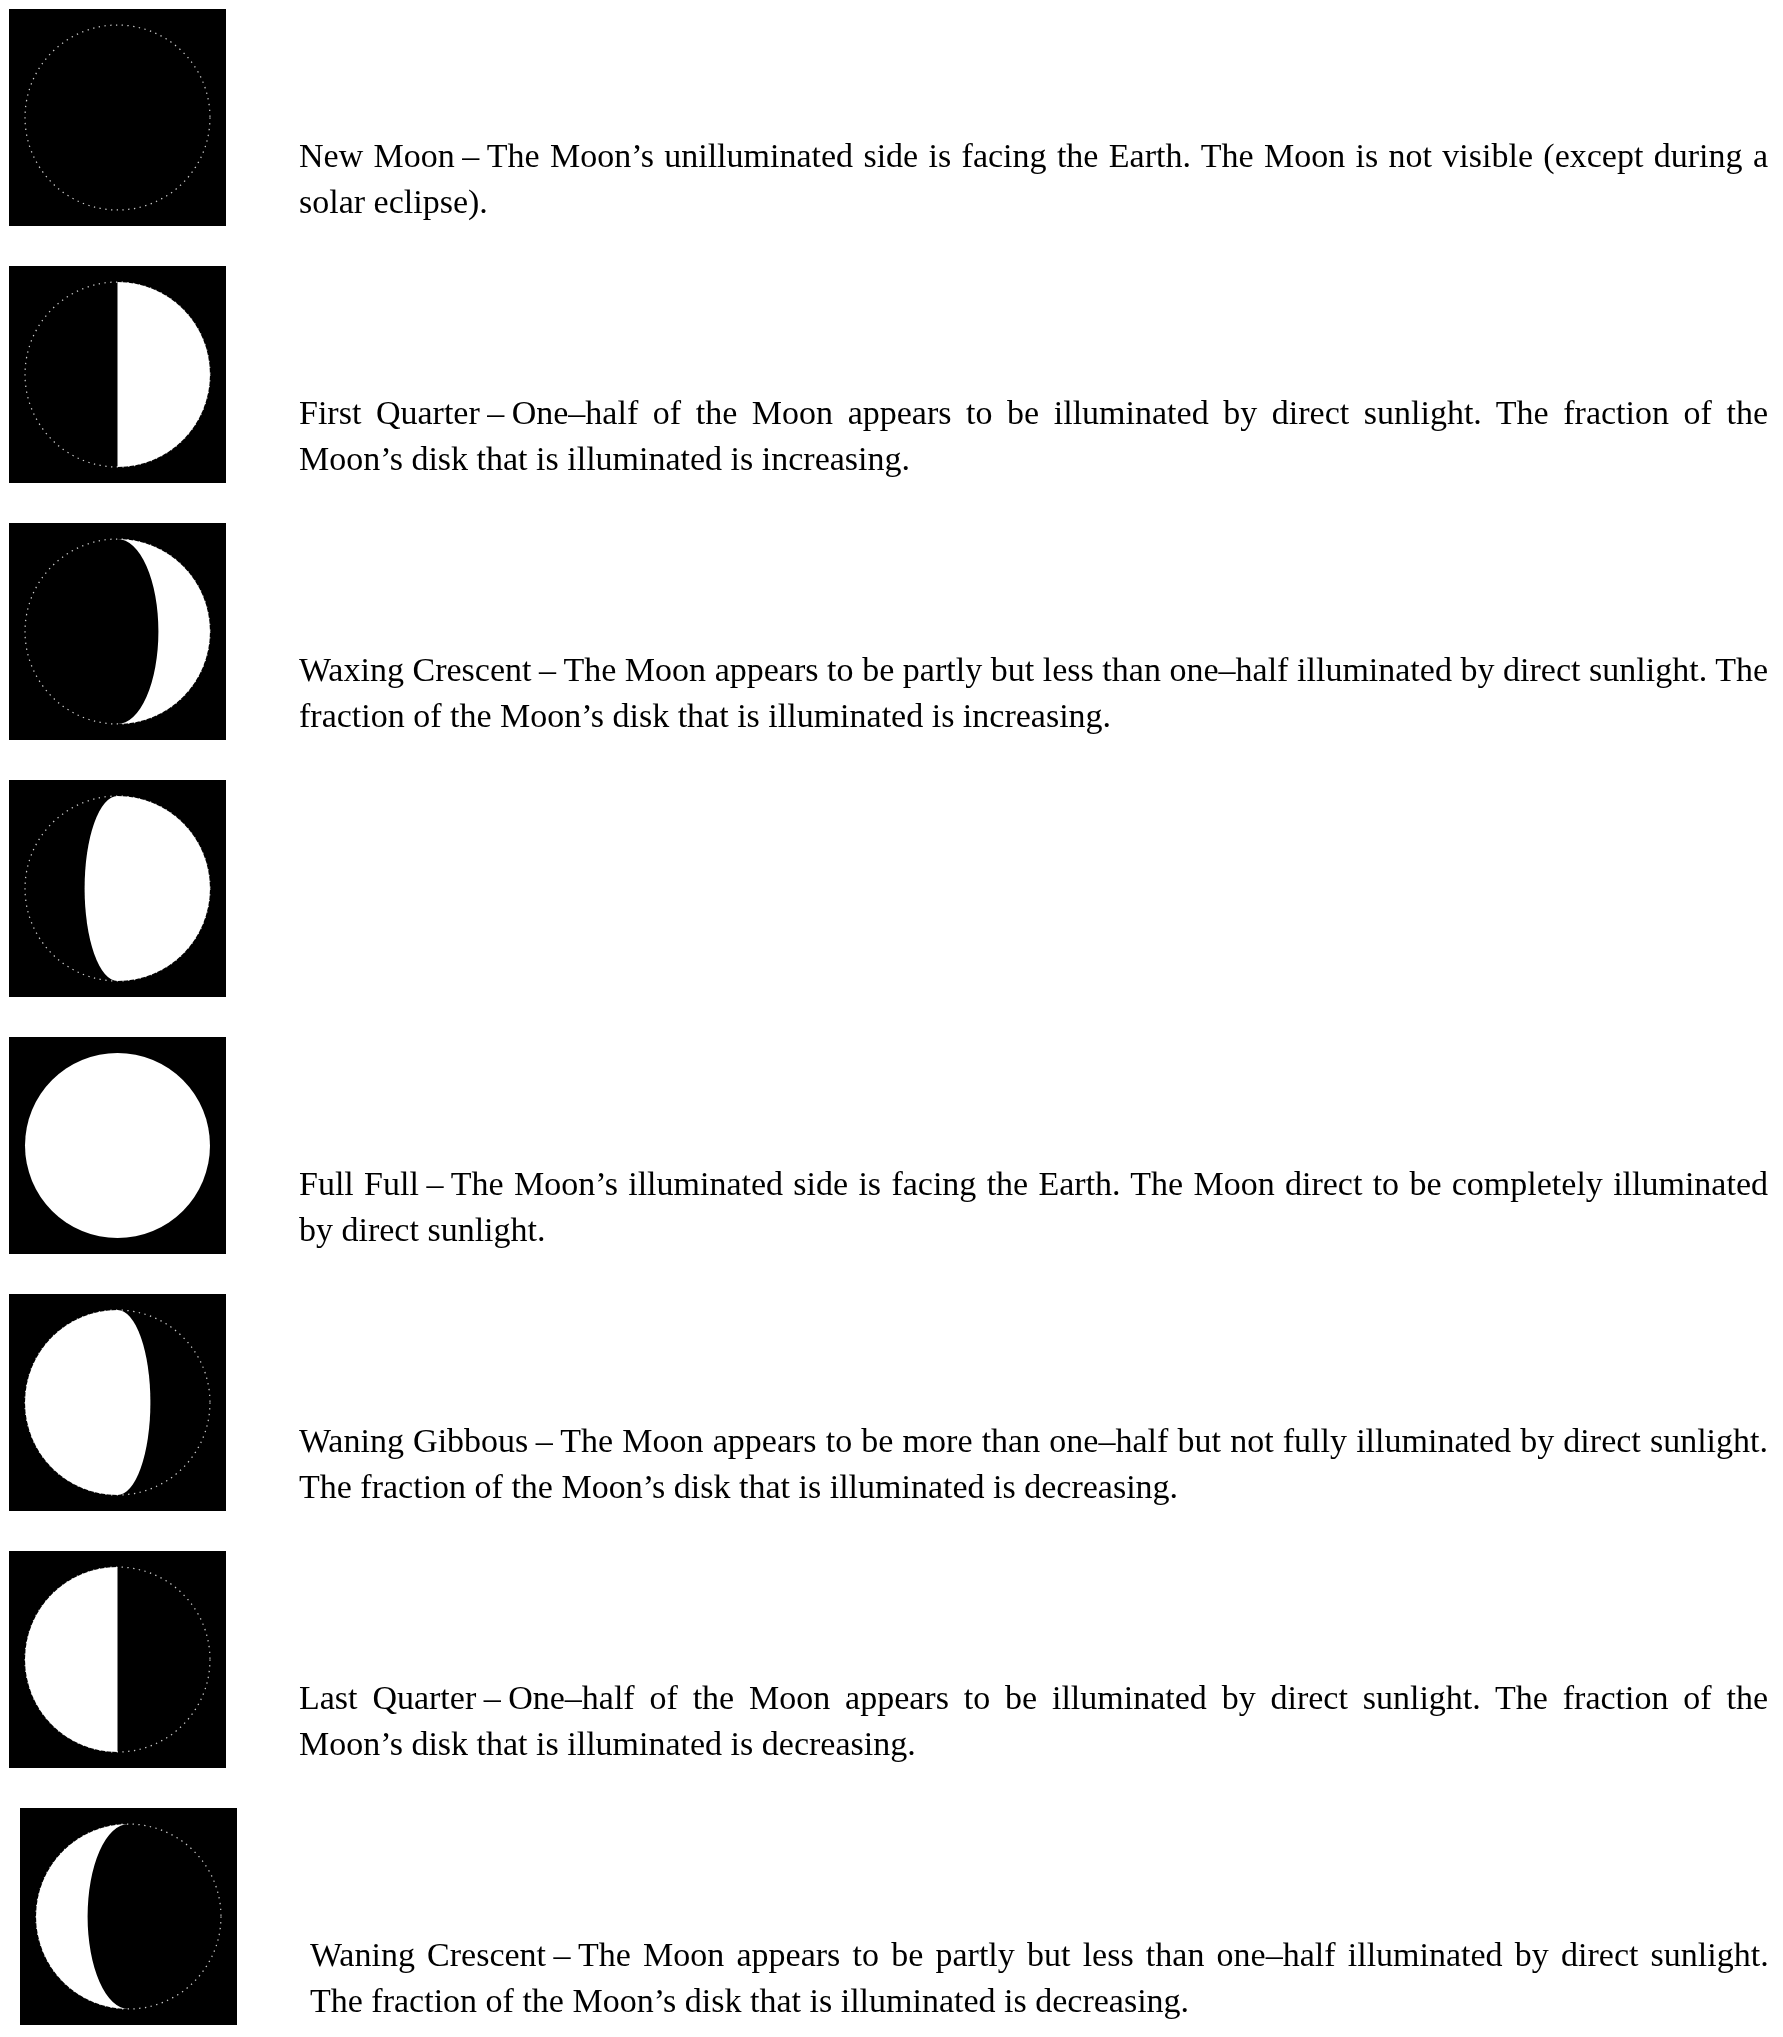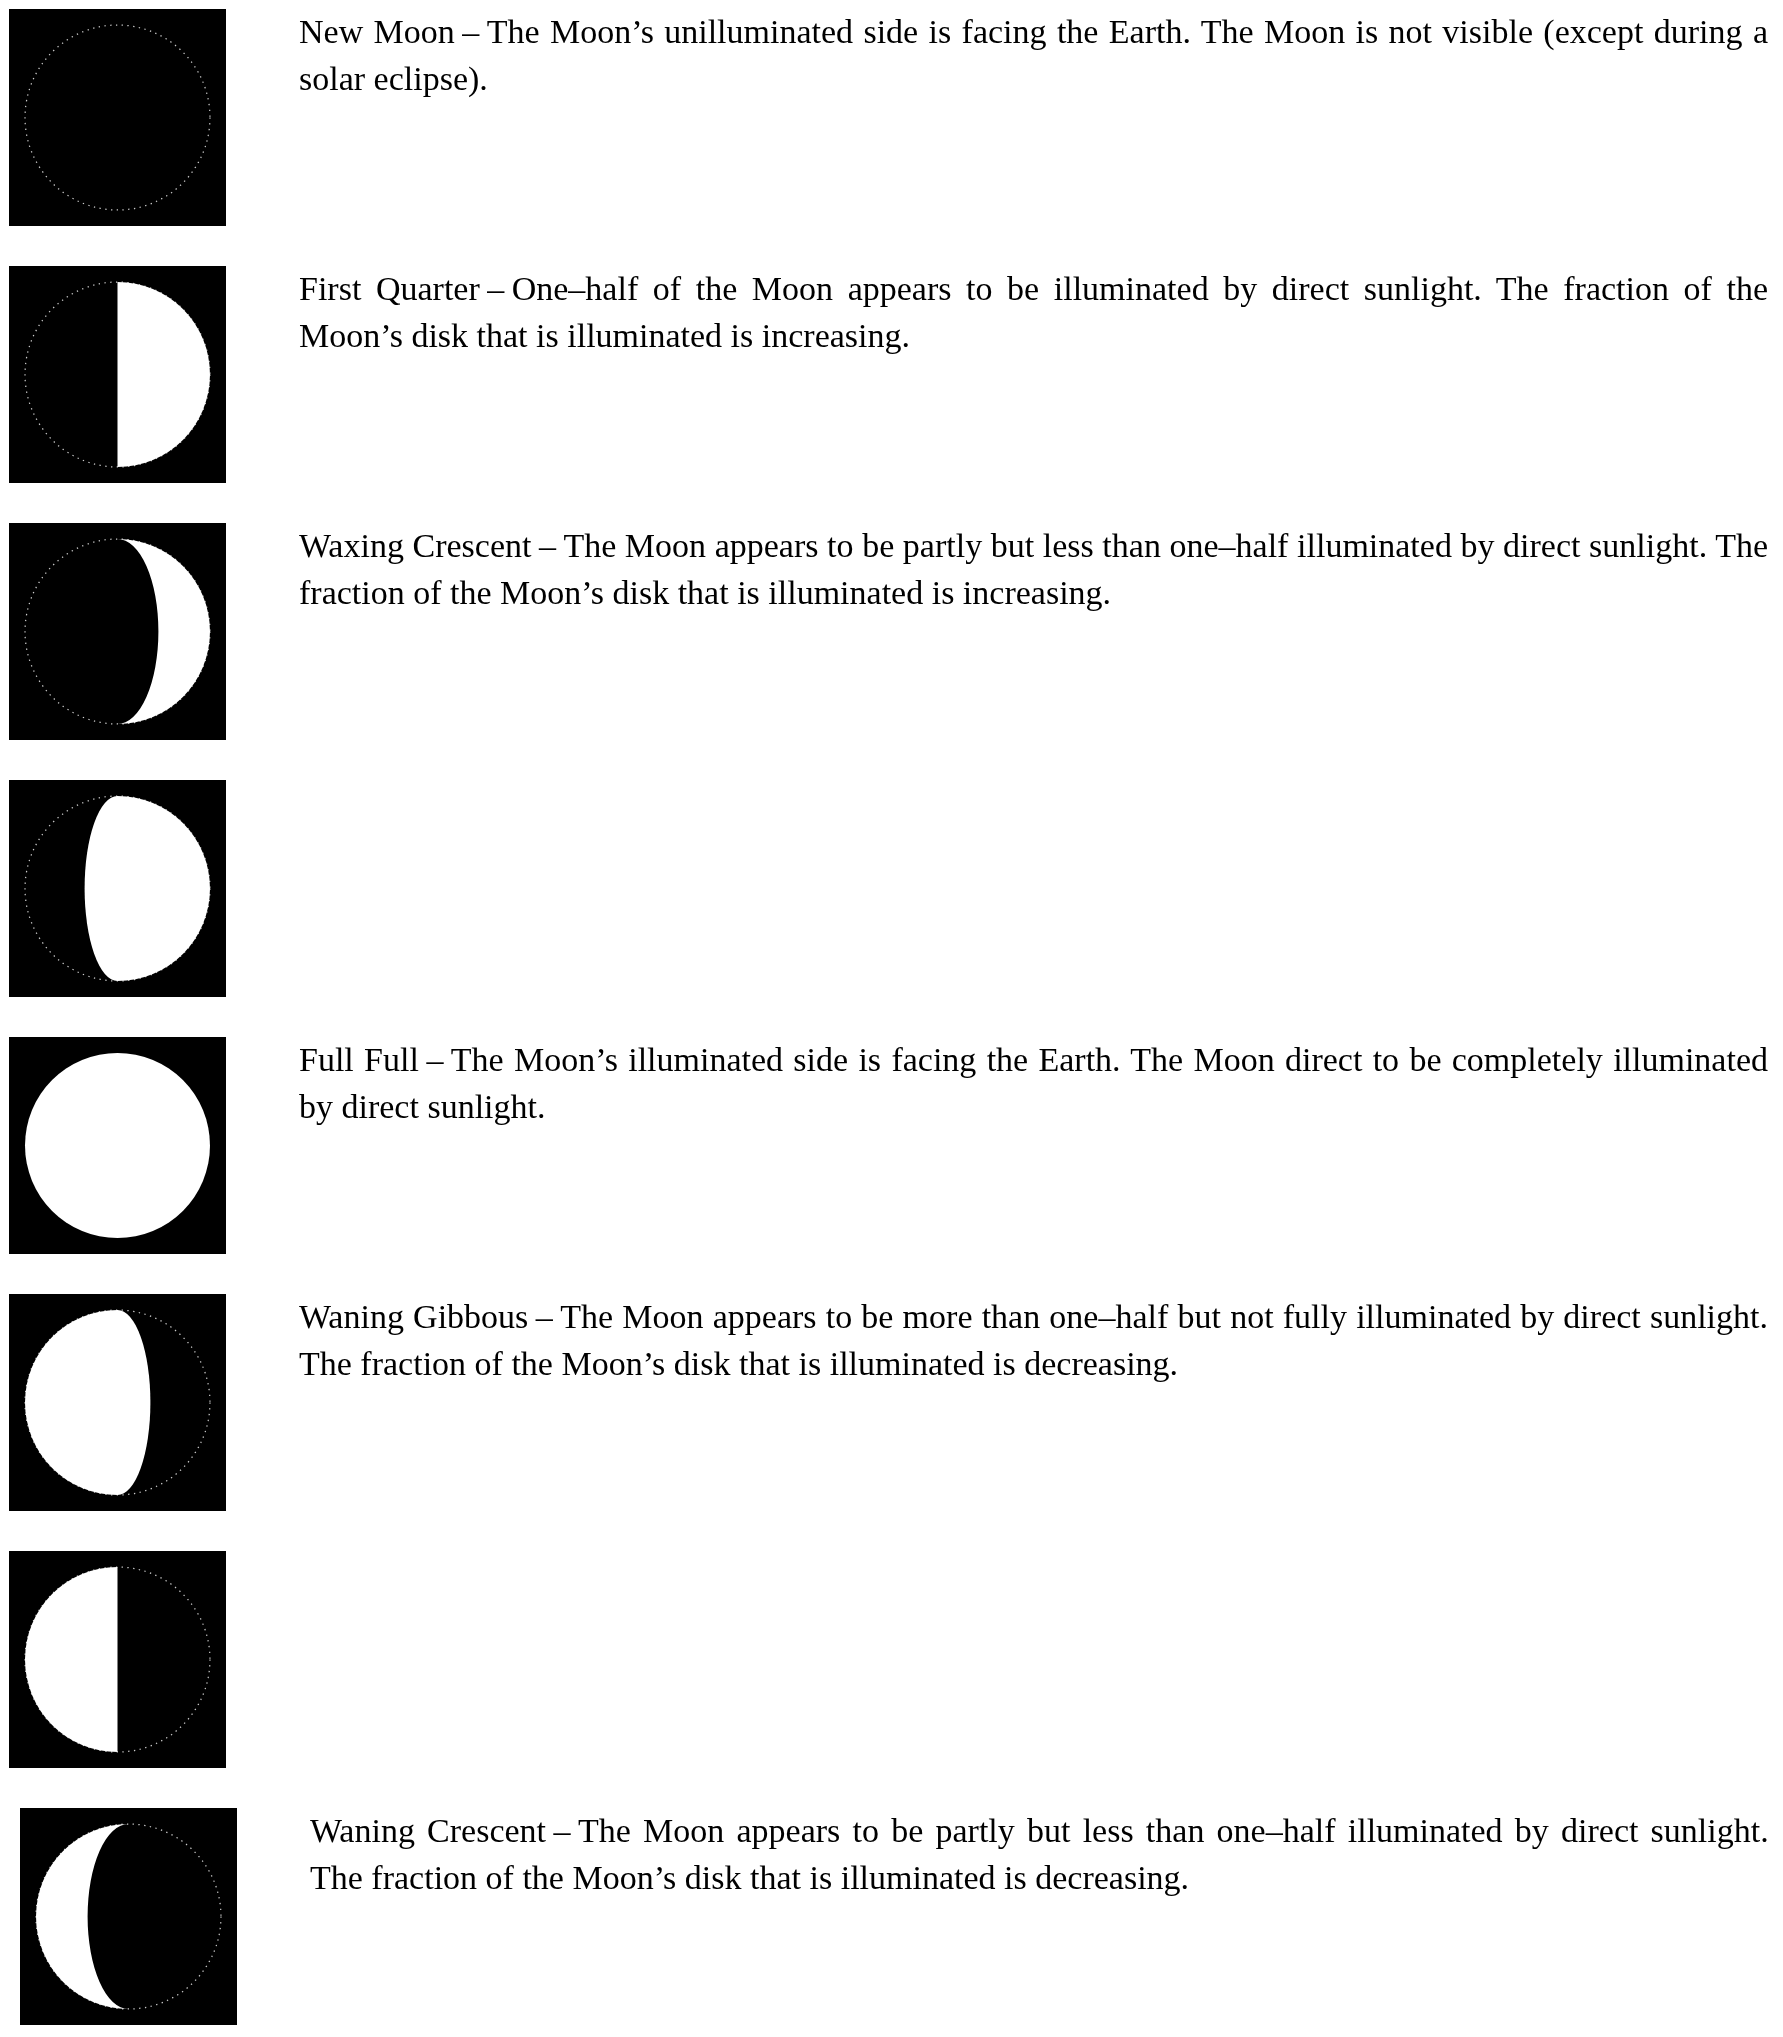--- a/index.html
+++ b/index.html
@@ -13,21 +13,21 @@
     height: 2038px;
     background: #ffffff;
     font-family: "Liberation Serif", serif;
     color: #000000;
     box-sizing: border-box;
     padding: 9px 14.3px 0 9px;
     overflow: hidden;
   }
   .row {
     display: flex;
-    align-items: flex-start;
+    align-items: flex-end;
     margin-bottom: 40px;
   }
   .row:last-child { margin-bottom: 0; margin-left: 11px; }
   .moon-cell {
     flex: 0 0 217px;
     width: 217px;
     height: 217px;
   }
   .moon-cell svg {
     display: block;
@@ -113,20 +113,21 @@
   </div>
 
   <div class="row">
     <div class="moon-cell">
       <svg viewBox="0 0 244 244">
         <rect width="244" height="244" fill="#000000"></rect>
         <circle cx="122" cy="122" r="104" fill="none" stroke="#cccccc" stroke-width="1.4" stroke-dasharray="1.5 5"></circle>
         <path d="M122 18 A104 104 0 0 0 122 226 Z" fill="#ffffff"></path>
       </svg>
     </div>
+    <p class="desc"><span>Last Quarter</span><span class="sep">–</span><span>One–half of the Moon appears to be illuminated by direct sunlight. The fraction of the Moon’s disk that is illuminated is decreasing.</span></p>
   </div>
 
   <div class="row">
     <div class="moon-cell">
       <svg viewBox="0 0 244 244">
         <rect width="244" height="244" fill="#000000"></rect>
         <circle cx="122" cy="122" r="104" fill="none" stroke="#cccccc" stroke-width="1.4" stroke-dasharray="1.5 5"></circle>
         <path d="M122 18 A104 104 0 0 0 122 226 A46 104 0 0 1 122 18 Z" fill="#ffffff"></path>
       </svg>
     </div>

